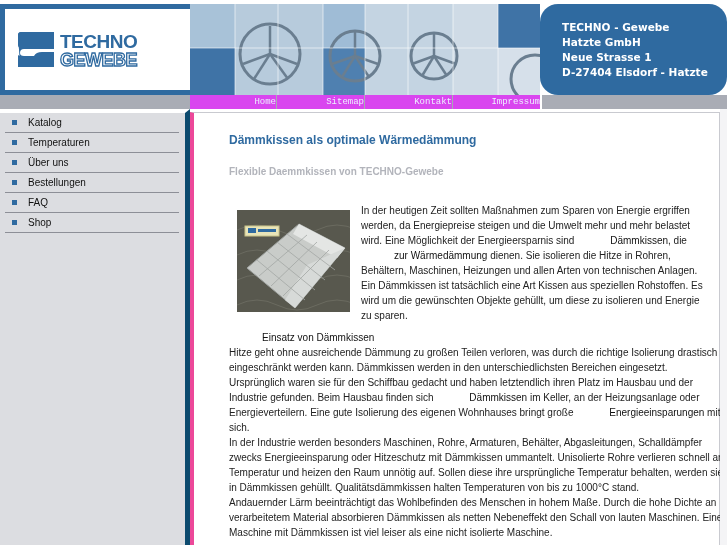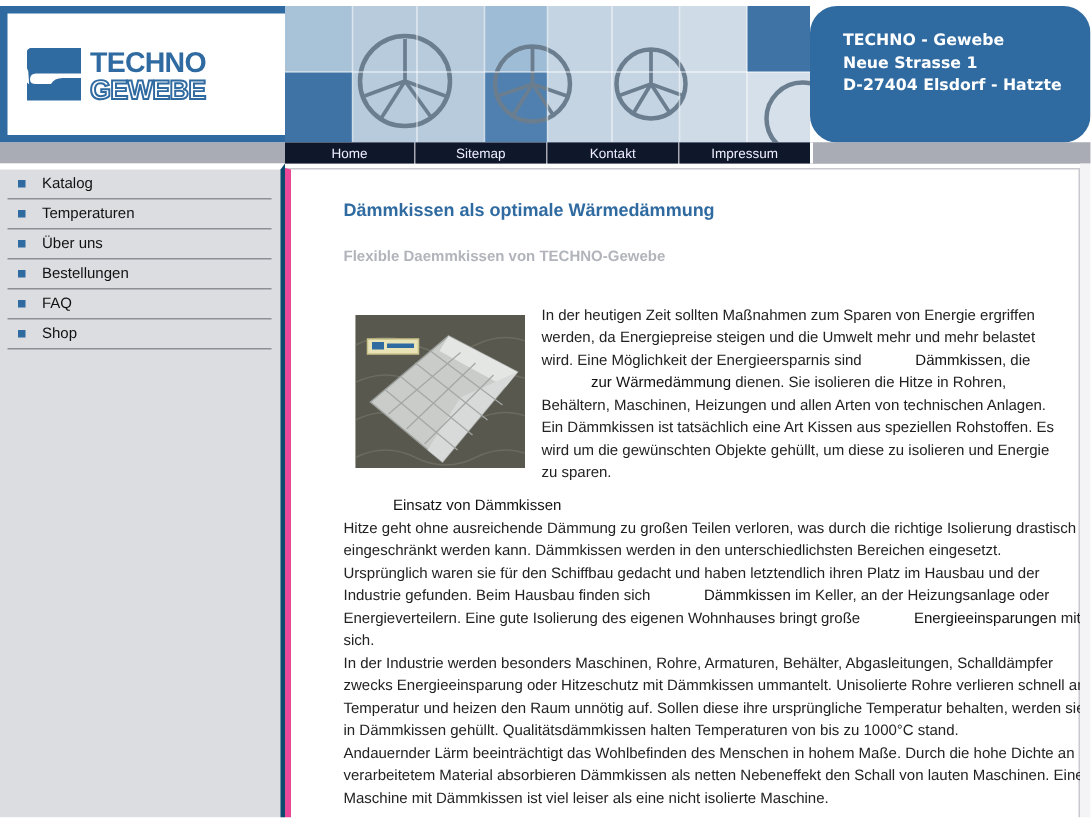--- a/index.html
+++ b/index.html
@@ -12,26 +12,26 @@
   .logo-inner { position: absolute; left: 5px; top: 5px; width: 188px; height: 81px; background: #fff; }
   .logo-svg { position: absolute; left: 11px; top: 22px; }
   .banner { position: absolute; left: 190px; top: 4px; width: 350px; height: 91px; overflow: hidden; background: #5b86b2; }
   .address-box { position: absolute; left: 540px; top: 4px; width: 187px; height: 91px; background: #2f6aa0; border-top-right-radius: 12px; padding: 16px 0 0 22px; border-radius: 18px; }
   .address-line { color: #fff; font-family: "DejaVu Sans", sans-serif; font-size: 10.5px; line-height: 15px; font-weight: bold; letter-spacing: 0; white-space: nowrap; }
 
   
   .navbar { position: absolute; left: 0; top: 95px; width: 727px; height: 14px; background: #a7aab3; }
   .nav-left { position: absolute; left: 0; top: 0; width: 190px; height: 14px; background: #a9acb5; }
   .nav-tabs { position: absolute; left: 190px; top: 0; height: 14px; display: flex; }
-  .nav-tab { width: 87px; height: 14px; margin-right: 1px; background: #0f172a; color: #eef; font-size: 9px; text-align: center; line-height: 14px; cursor: pointer; }
+  .nav-tab { width: 87px; height: 14px; margin-right: 1px; background: #d946ef; color: #eef; font-size: 9px; text-align: right; line-height: 14px; cursor: pointer; font-family: Liberation Mono, monospace; }
   .nav-tab:first-child { width: 86px; }
   .nav-right { position: absolute; left: 540px; top: 0; width: 187px; height: 14px; background: #a9acb5; border-left: 2px solid #fff; }
 
   
-  .sidebar { position: absolute; left: 0; top: 109px; width: 190px; height: 436px; background: #dcdde1; border-top: 4px solid #fff; border-right: 3px solid #0c4a6e; }
+  .sidebar { position: absolute; left: 0; top: 109px; width: 190px; height: 436px; background: #dcdde1; border-top: 4px solid #fff; border-right: 5px solid #0c4a6e; }
   .side-item { display: flex; align-items: center; height: 20px; margin: 0 6px 0 5px; border-bottom: 1px solid #8d8f97; cursor: pointer; }
   .side-bullet { width: 5px; height: 5px; background: #2f6aa0; margin-left: 7px; margin-right: 11px; }
   .side-label { font-size: 10px; color: #111; }
 
   
   .main { position: absolute; left: 190px; top: 112px; width: 530px; height: 433px; background: #fff; border-left: 4px solid #ec4899; border-top: 1px solid #c9cad0; border-right: 1px solid #c9cad0; }
   .right-edge { position: absolute; left: 720px; top: 109px; width: 7px; height: 436px; background: #f4f4f6; }
   .page-title { position: absolute; left: 35px; top: 20px; font-size: 12px; font-weight: bold; color: #2f6aa0; white-space: nowrap; }
   .subtitle { position: absolute; left: 35px; top: 53px; font-size: 10px; font-weight: bold; color: #b2b4bb; white-space: nowrap; }
   .product-img { position: absolute; left: 43px; top: 97px; width: 113px; height: 102px; background: #5a5a50; overflow: hidden; }
@@ -97,20 +97,21 @@
           <line x1="218" y1="0" x2="218" y2="91"></line>
           <line x1="263" y1="0" x2="263" y2="91"></line>
           <line x1="308" y1="0" x2="308" y2="91"></line>
         <line x1="0" y1="44" x2="350" y2="44"></line>
       </g>
     </svg>
   </div>
 
   <div class="address-box">
     <div class="address-line">TECHNO - Gewebe</div>
+    <div class="address-line">Hatzte GmbH</div>
     <div class="address-line">Neue Strasse 1</div>
     <div class="address-line">D-27404 Elsdorf - Hatzte</div>
   </div>
 </div>
 
 <div class="navbar">
   <div class="nav-left"></div>
   <div class="nav-tabs">
     <div class="nav-tab">Home</div>
     <div class="nav-tab">Sitemap</div>

